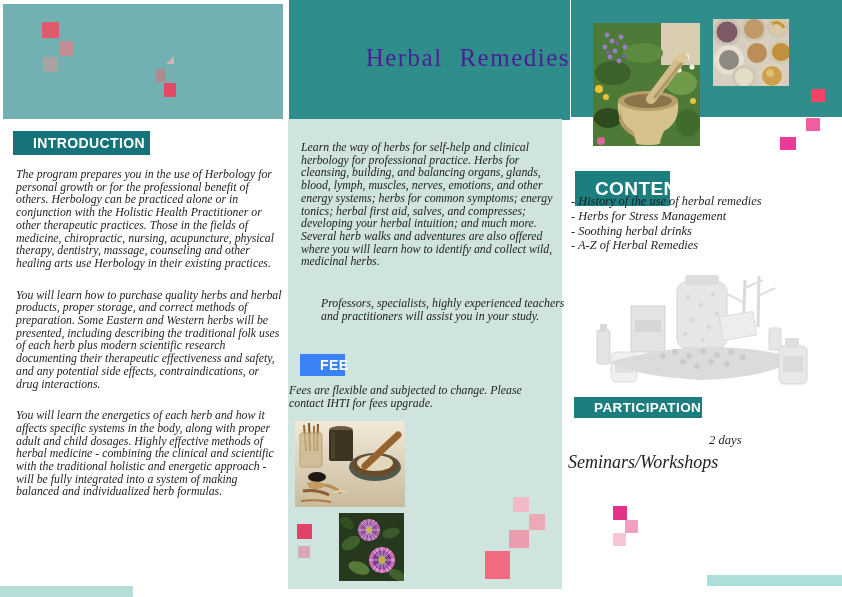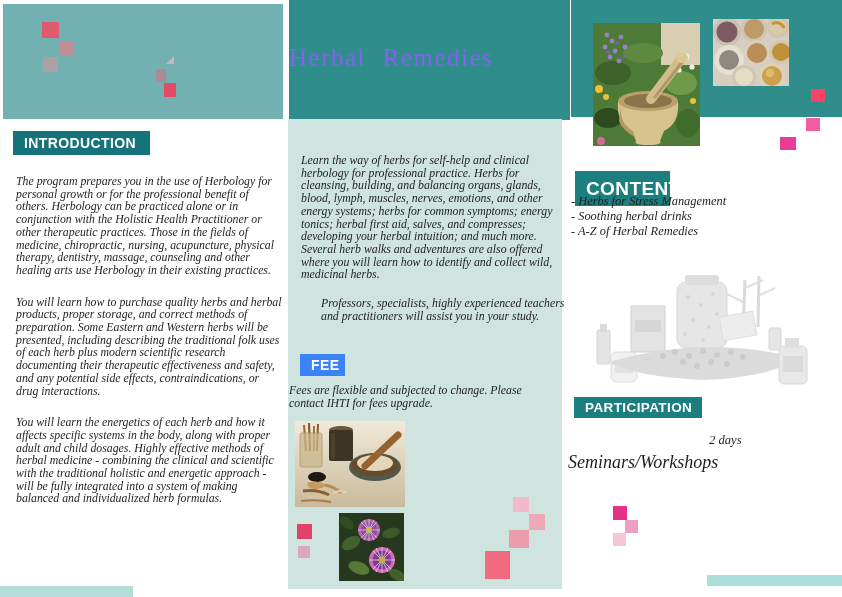--- a/index.html
+++ b/index.html
@@ -19,38 +19,38 @@
   .bar-right { left:707px; top:575px; width:135px; height:11px; background:#abdfda; }
 
   
   .sq { position:absolute; }
 
   
   .hbox {
     position:absolute; background:#16737a; color:#ffffff;
     font-family:"Liberation Sans", sans-serif; font-weight:bold;
     display:flex; align-items:center; box-sizing:border-box;
-    padding-left:11px; letter-spacing:.4px; font-size:14px;
+    padding-left:20px; letter-spacing:.4px; font-size:14px;
   }
   .hbox-intro { left:13px;  top:131px; width:137px; height:24px; }
   .hbox-content { left:575px; top:171px; width:95px; height:35px; font-size:19px; background:#1d7e7f; }
   .hbox-fee { left:300px; top:354px; width:45px; height:22px; background:#3b82f6; }
   .hbox-part { left:574px; top:397px; width:128px; height:21px; font-size:13.5px; background:#1d7e7f;text-align:center; }
 
   
   .title {
-    position:absolute; left:289px; top:44px; width:281px; text-align:left;
-    color:#8b5cf6; font-size:25px; letter-spacing:1.5px; word-spacing:9px;
+    position:absolute; left:289px; top:44px; width:281px; text-align:right;
+    color:#4c1d95; font-size:25px; letter-spacing:1.5px; word-spacing:9px;
   }
 
   
   .body-text { position:absolute; font-style:italic; color:#1e1e1e; font-size:11.8px; line-height:12.7px; }
-  .left-text { left:16px; top:168px; width:266px;margin-top:7px; }
+  .left-text { left:16px; top:168px; width:266px; }
   .left-text p { margin:0 0 19px 0; }
-  .center-p1 { left:301px; top:154px; width:254px; }
+  .center-p1 { left:301px; top:141px; width:254px; }
   .center-p2 { left:301px; top:297px; width:254px;margin-left:20px; }
   .fee-text  { left:289px; top:384px; width:268px; }
 
   .content-list { left:571px; top:194px; width:262px; font-size:12.4px; line-height:14.8px; }
   .content-list div { white-space:nowrap; }
 
   .sem-type { left:568px; top:456px; font-size:18px; }
   .sem-days { left:709px; top:434px; font-size:12.6px; }
 
   .tri {
@@ -106,20 +106,21 @@
     <p>The program prepares you in the use of Herbology for personal growth or for the professional benefit of others.  Herbology can be practiced alone or in conjunction with the Holistic Health Practitioner or other therapeutic practices.  Those in the fields of medicine, chiropractic, nursing, acupuncture, physical therapy, dentistry, massage, counseling and other healing arts use Herbology in their existing practices.</p>
     <p>You will learn how to purchase quality herbs and herbal products, proper storage, and correct methods of preparation.  Some Eastern and Western herbs will be presented, including describing the traditional folk uses of each herb plus modern scientific research documenting their therapeutic effectiveness and safety, and any potential side effects, contraindications, or drug interactions.</p>
     <p>You will learn the energetics of each herb and how it affects specific systems in the body, along with proper adult and child dosages.  Highly effective methods of herbal medicine - combining the clinical and scientific with the traditional holistic and energetic approach - will be fully integrated into a system of making balanced and individualized herb formulas.</p>
   </div>
 
   <div class="body-text center-p1">Learn the way of herbs for self-help and clinical herbology for professional practice.  Herbs for cleansing, building, and balancing organs, glands, blood, lymph, muscles, nerves, emotions, and other energy systems; herbs for common symptoms; energy tonics; herbal first aid, salves, and compresses; developing your herbal intuition; and much more.  Several herb walks and adventures are also offered where you will learn how to identify and collect wild, medicinal herbs.</div>
   <div class="body-text center-p2">Professors, specialists, highly experienced teachers and practitioners will assist you in your study.</div>
   <div class="body-text fee-text">Fees are flexible and subjected to change.  Please contact IHTI for fees upgrade.</div>
 
   <div class="body-text content-list">
+    <div>- History of the use of herbal remedies</div>
     <div>- Herbs for Stress Management</div>
     <div>- Soothing herbal drinks</div>
     <div>- A-Z of Herbal Remedies</div>
   </div>
 
   <div class="body-text sem-type">Seminars/Workshops</div>
   <div class="body-text sem-days">2 days</div>
 
   <div class="photo" style="left:295px;top:421px;width:110px;height:86px;">
     <svg width="110" height="86" viewBox="0 0 110 86" xmlns="http://www.w3.org/2000/svg">

